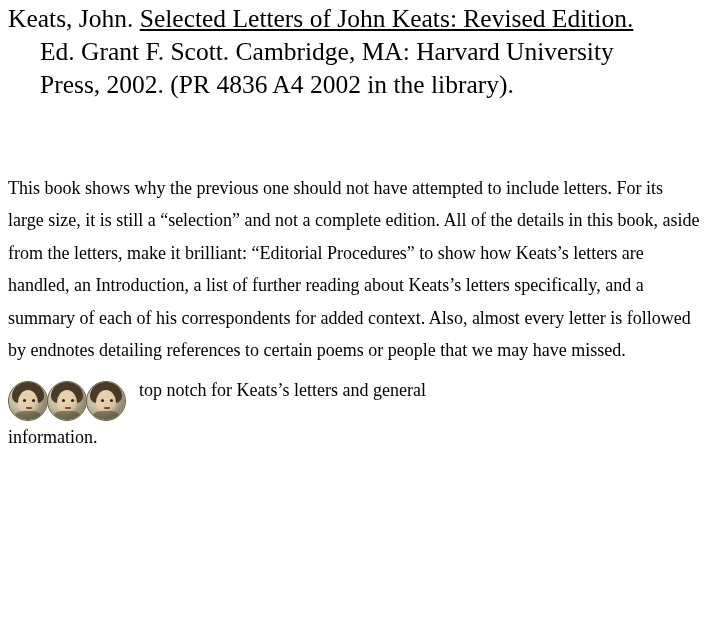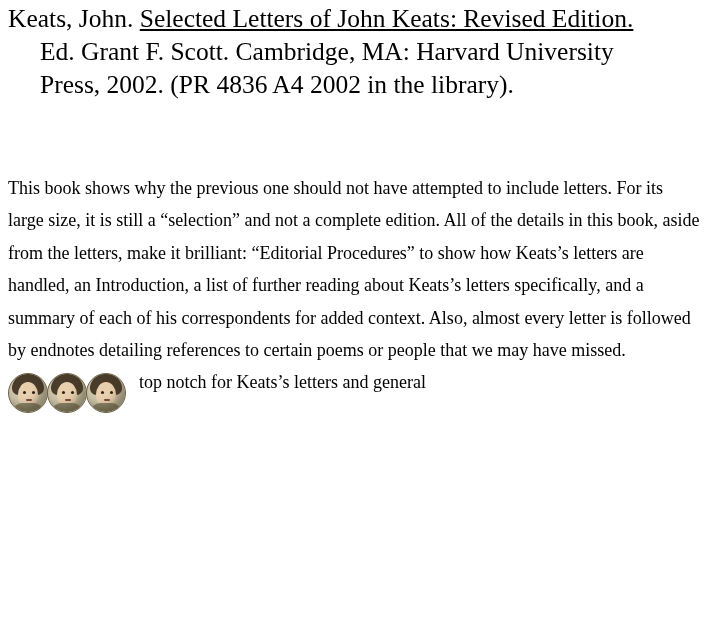--- a/index.html
+++ b/index.html
@@ -41,21 +41,21 @@
   .review {
     position: absolute;
     left: 8px;
     top: 172px;
     width: 695px;
     font-size: 18px;
     line-height: 32.4px;
   }
   .rating-line {
     display: block;
-    margin-top: 0px;
+    margin-top: 8px;
     white-space: nowrap;
   }
   .faces {
     display: inline-block;
     vertical-align: -9px;
     margin-right: 14px;
   }
   .face {
     display: inline-block;
     width: 40px;
@@ -143,15 +143,16 @@
       <span class="faces">
         <span class="face">
           <span class="hair"></span><span class="skin"></span><span class="eyeL"></span><span class="eyeR"></span><span class="mouth"></span><span class="collar"></span><span class="shade"></span>
         </span><span class="face">
           <span class="hair"></span><span class="skin"></span><span class="eyeL"></span><span class="eyeR"></span><span class="mouth"></span><span class="collar"></span><span class="shade"></span>
         </span><span class="face">
           <span class="hair"></span><span class="skin"></span><span class="eyeL"></span><span class="eyeR"></span><span class="mouth"></span><span class="collar"></span><span class="shade"></span>
         </span>
       </span><span>top notch for Keats’s letters and general</span>
     </span>
+    <span class="tail">information.</span>
   </div>
 
 </div>
 
 </body></html>

